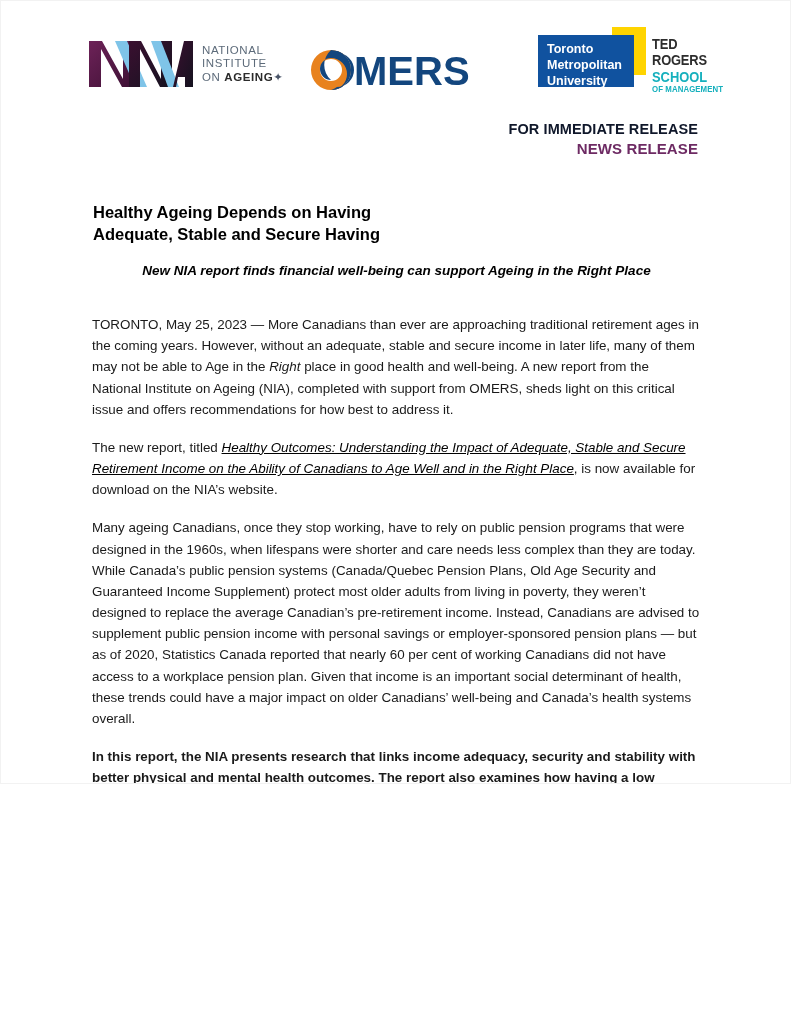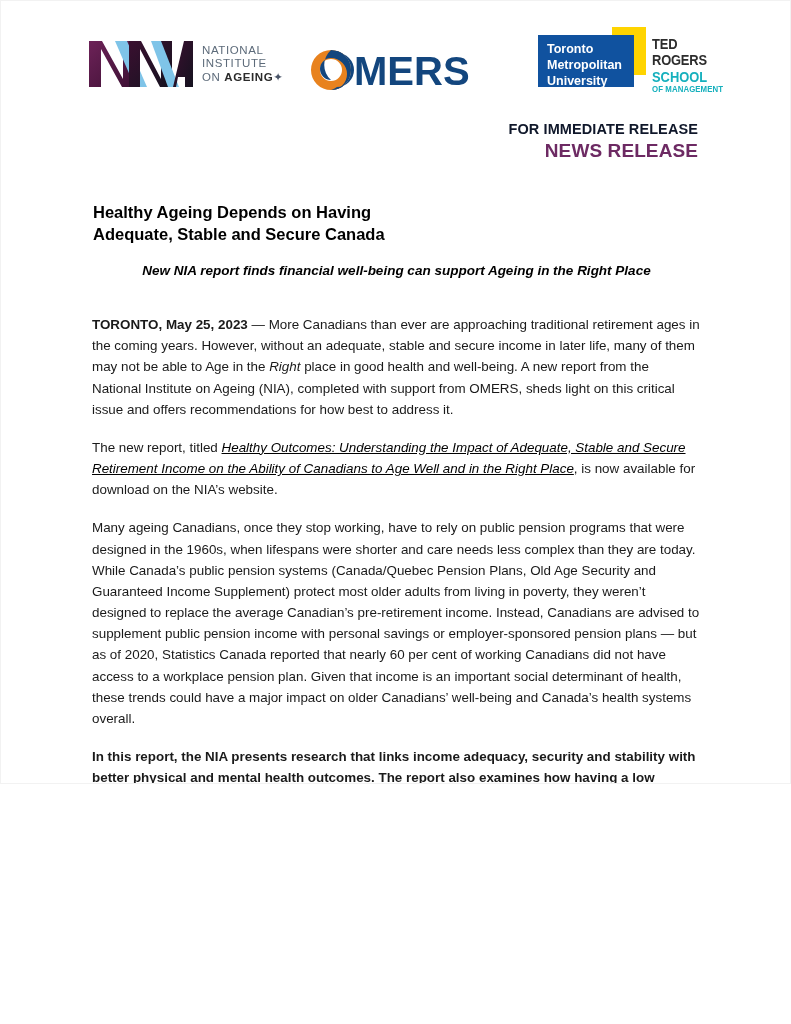--- a/index.html
+++ b/index.html
@@ -145,21 +145,21 @@
     top: 120px;
     text-align: right;
   }
   .release-immediate {
     font-size: 14.5px;
     font-weight: bold;
     color: #0f172a;
     letter-spacing: 0.1px;
   }
   .release-news {
-    font-size: 19px;
+    font-size: 15px;
     font-weight: bold;
     color: #6d2a63;
     margin-top: 3px;
     letter-spacing: 0.1px;
   }
 
   
   .doc-title {
     position: absolute;
     left: 92px;
@@ -188,21 +188,21 @@
     position: absolute;
     left: 91px;
     top: 313px;
     width: 608px;
     font-size: 13.4px;
     line-height: 1.58;
     color: #1a1a1a;
   }
   .body-copy p { margin: 0 0 17px 0; }
   .body-copy p:last-child { margin-bottom: 0; font-weight: bold; }
-  .b { font-weight: bold; }
+  .b { font-weight: normal; }
   .i { font-style: italic; }
   .report-link {
     font-style: italic;
     text-decoration: underline;
     color: #000000;
   }
 
   
   .footer {
     position: absolute;
@@ -327,21 +327,21 @@
     </div>
   </div>
 
   <div class="release-block">
     <div class="release-immediate">FOR IMMEDIATE RELEASE</div>
     <div class="release-news">NEWS RELEASE</div>
   </div>
 
   <div class="doc-title">
     <div>Healthy Ageing Depends on Having</div>
-    <div>Adequate, Stable and Secure Canada</div>
+    <div>Adequate, Stable and Secure Having</div>
   </div>
 
   <div class="doc-subtitle">New NIA report finds financial well-being can support Ageing in the Right Place</div>
 
   <div class="body-copy">
 
     <p><span class="b">TORONTO, May 25, 2023</span><span> — More Canadians than ever are approaching traditional retirement ages in the coming years. However, without an adequate, stable and secure income in later life, many of them may not be able to Age in the </span><span class="i">Right</span><span> place in good health and well-being. A new report from the National Institute on Ageing (NIA), completed with support from OMERS, sheds light on this critical issue and offers recommendations for how best to address it.</span></p>
 
     <p><span>The new report, titled </span><a class="report-link" href="#">Healthy Outcomes: Understanding the Impact of Adequate, Stable and Secure Retirement Income on the Ability of Canadians to Age Well and in the Right Place</a><span>, is now available for download on the NIA’s website.</span></p>
 

